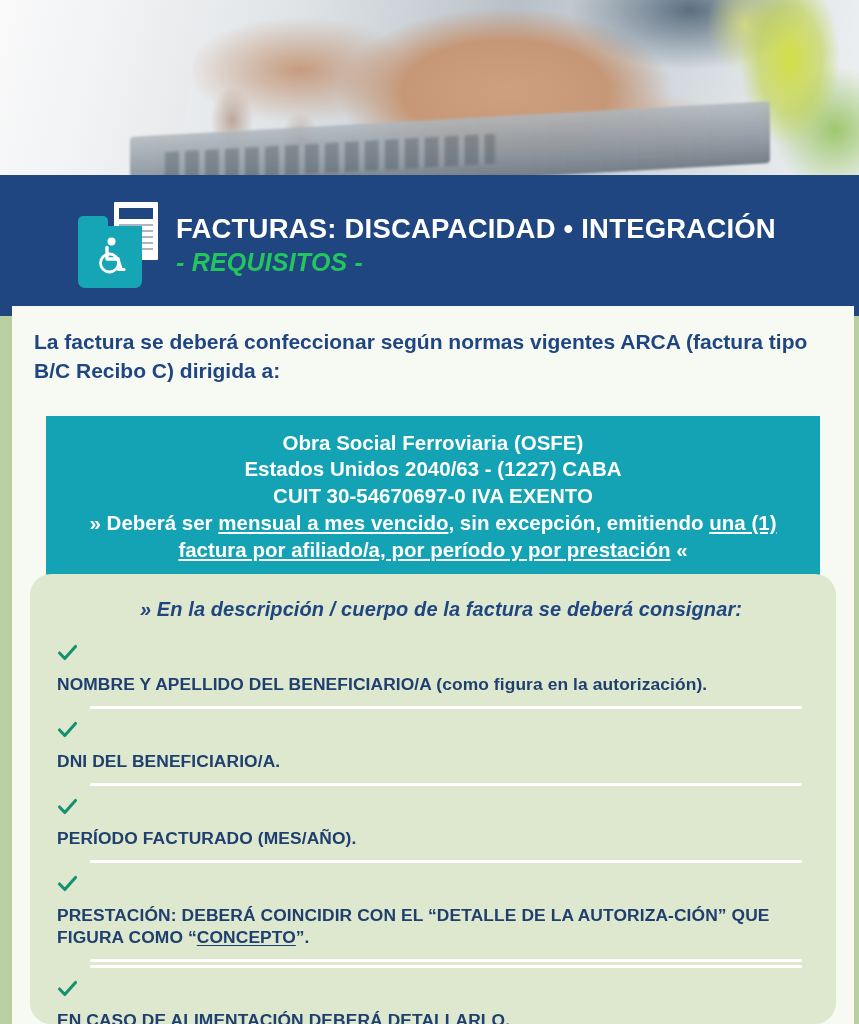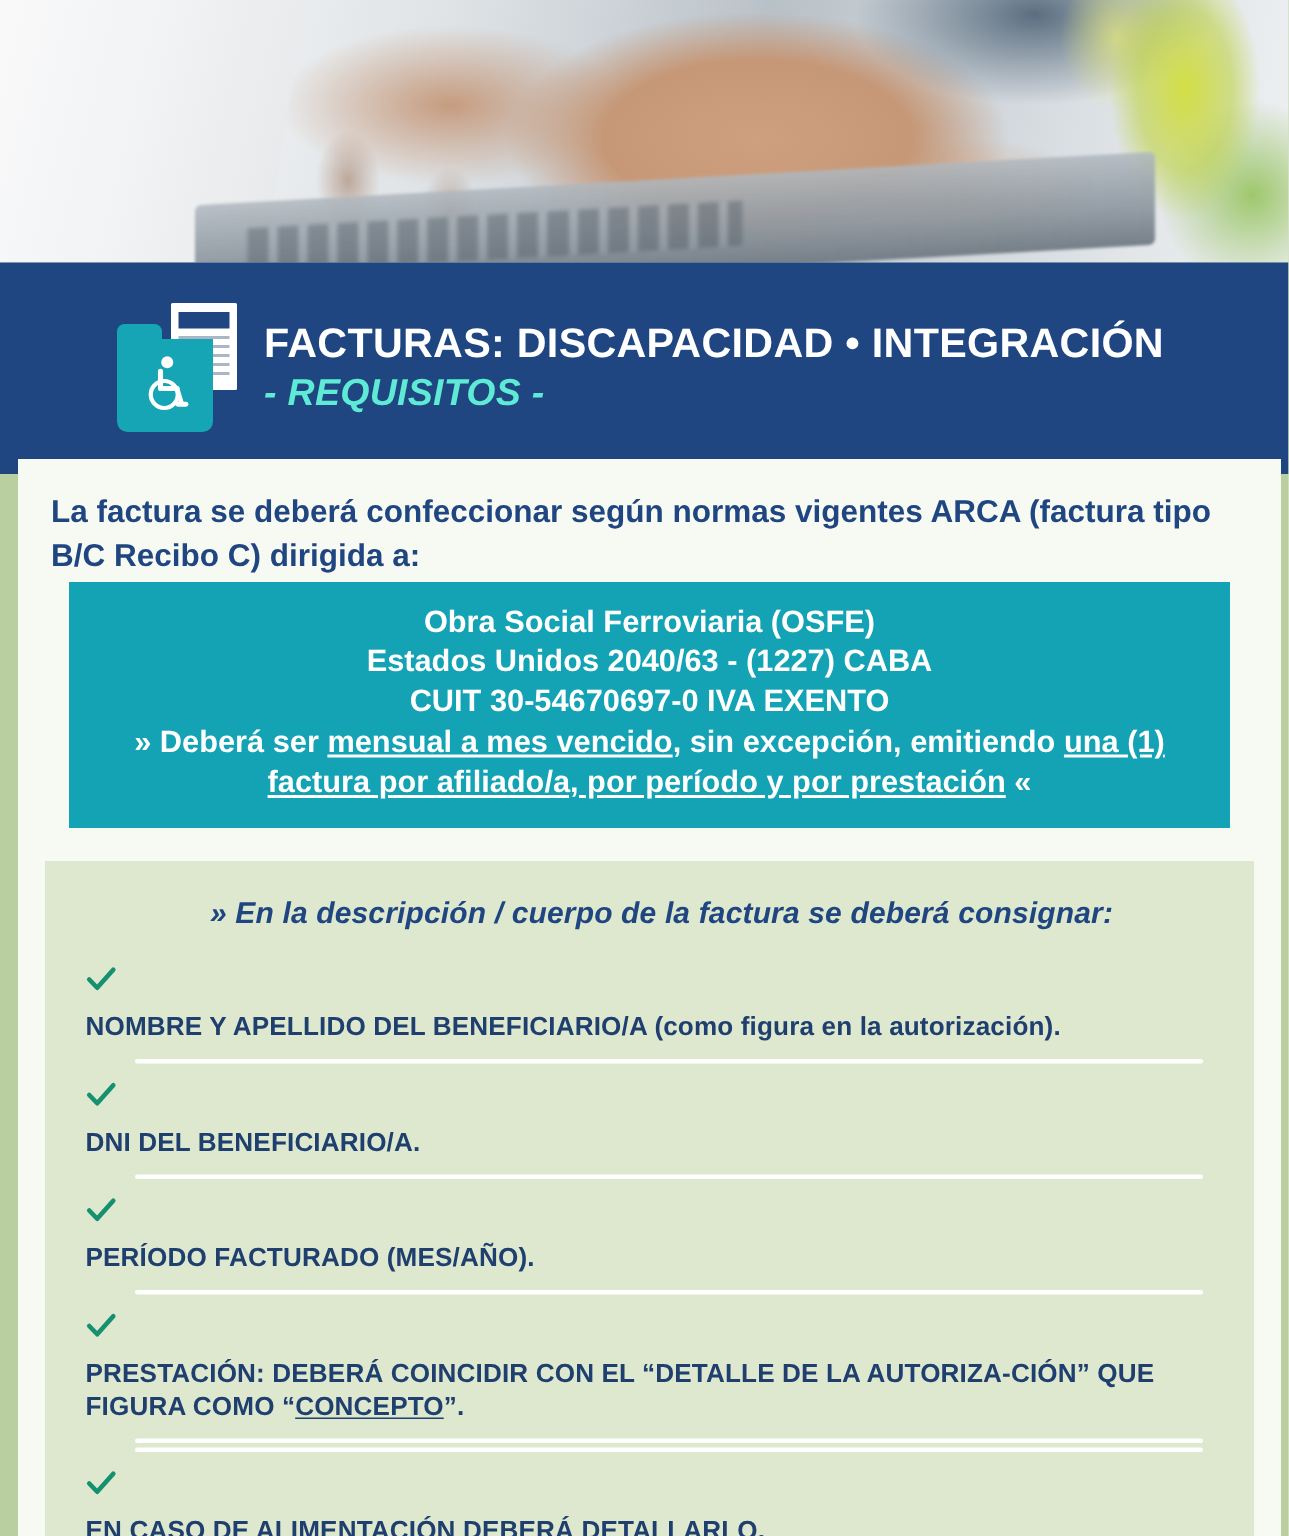--- a/index.html
+++ b/index.html
@@ -144,21 +144,21 @@
   .header-texts { display: flex; flex-direction: column; justify-content: center; }
   .header-title {
     color: #ffffff;
     font-size: 27.5px;
     font-weight: bold;
     letter-spacing: .2px;
     line-height: 1.16;
     white-space: nowrap;
   }
   .header-subtitle {
-    color: #5eead4;
+    color: #22c55e;
     font-size: 25px;
     font-weight: bold;
     font-style: italic;
     letter-spacing: .2px;
     line-height: 1.22;
     margin-top: 2px;
   }
 
   
   .card {
@@ -173,40 +173,41 @@
   .intro {
     padding: 22px 22px 0 22px;
     color: #1f4680;
     font-size: 21px;
     font-weight: bold;
     line-height: 1.37;
   }
 
   
   .teal-box {
-    margin: 2px 34px 0 34px;
+    margin: 30px 34px 0 34px;
     background: #13a3b5;
     padding: 14px 14px 16px 14px;
     text-align: center;
     color: #ffffff;
     font-size: 20.5px;
     font-weight: bold;
     line-height: 1.31;
   }
   .teal-box .u { text-decoration: underline; text-underline-offset: 2px; }
 
   
   .check-panel {
     position: absolute;
     left: 18px;
     right: 18px;
     top: 268px;
     bottom: 0;
     background: #dde8cf;
     padding: 18px 6px 0 22px;
+    border-radius: 21px;
   }
   .check-heading {
     text-align: center;
     color: #1f4680;
     font-size: 20px;
     font-weight: bold;
     font-style: italic;
     letter-spacing: .1px;
     padding: 6px 0 14px 0;
   }

